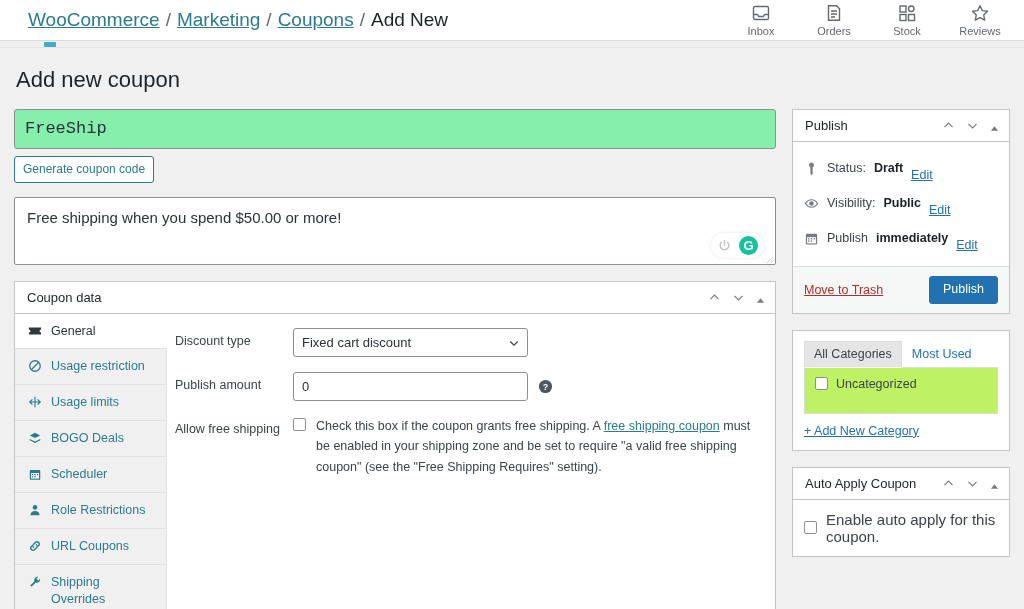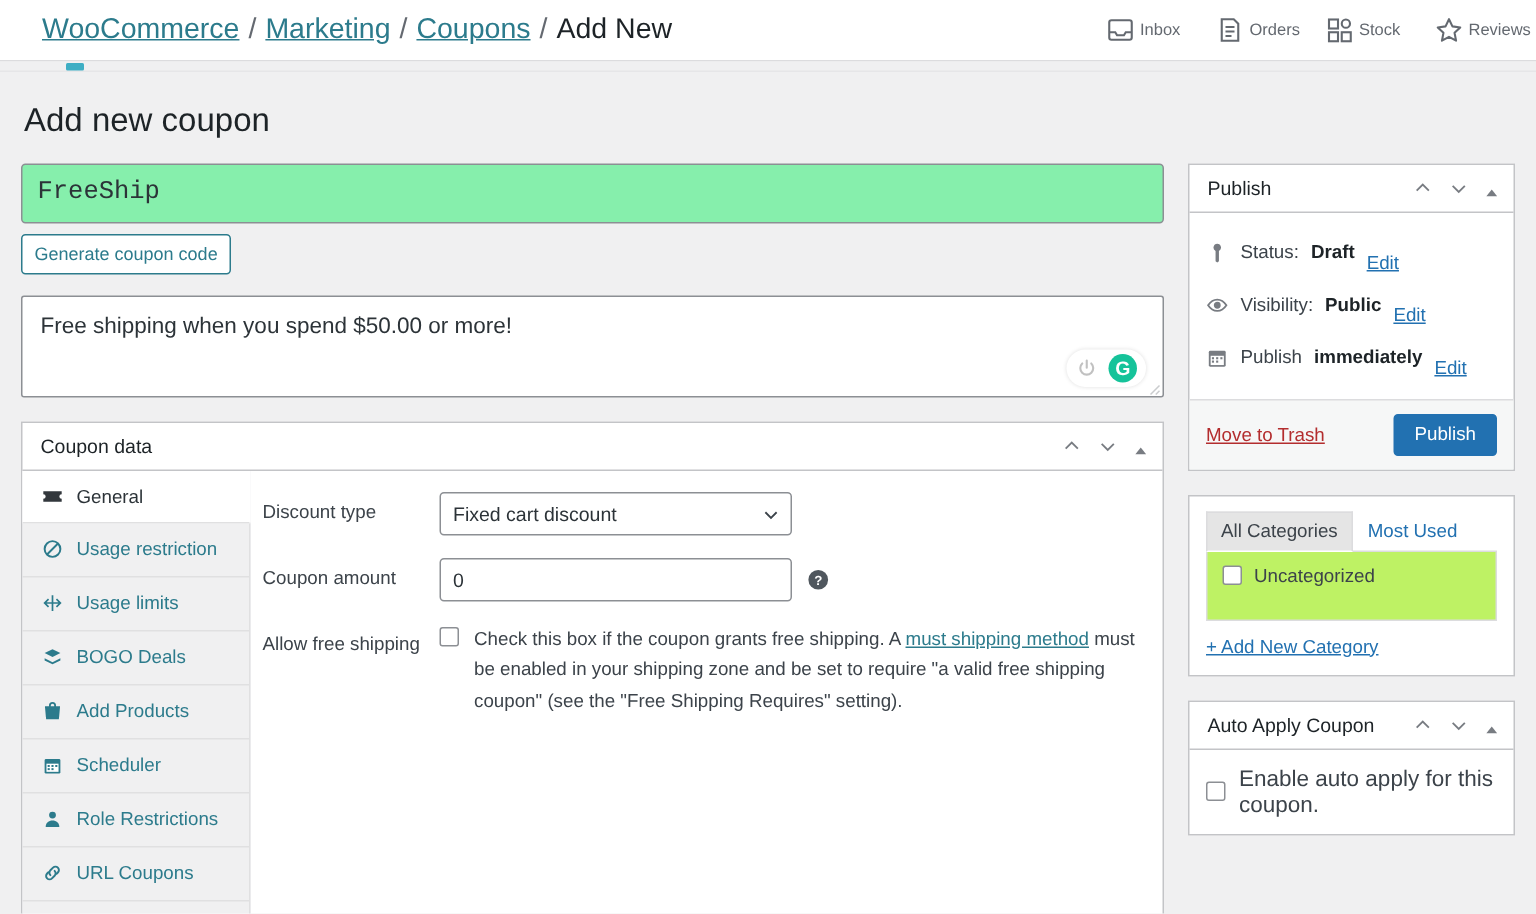--- a/index.html
+++ b/index.html
@@ -18,21 +18,21 @@
     height:41px; background:#fff; border-bottom:1px solid #dcdcde;
     display:flex; align-items:center; justify-content:space-between;
     padding:0 14px 0 28px; position:relative;
   }
   .crumbs { display:flex; align-items:flex-start; font-size:19px; color:#3c434a; }
   .crumbs a { color:#2c7b8c; text-decoration:underline; }
   .crumb-sep { margin:0 6px; color:#646970; }
   .crumb-current { color:#1d2327; }
 
   .navicons { display:flex; align-items:flex-start; gap:25px; padding-right:6px; }
-  .navitem { display:flex; align-items:center; gap:3px; width:48px; }
+  .navitem { display:flex; flex-direction:column; align-items:center; gap:3px; width:48px; }
   .navitem .lbl { font-size:11px; color:#646970; line-height:1; }
   .navitem svg { display:block; }
 
   
   .scrollstrip { height:7px; background:#f0f0f1; border-bottom:1px solid #e6e6e8; position:relative; }
   .scrollstrip .thumb {
     position:absolute; left:44px; top:1px; width:12px; height:5px; background:#3eaec4; border-radius:1px;
   }
 
   
@@ -316,29 +316,20 @@
             <div class="cd-tab">
               <span class="ic">
                 <svg width="14" height="14" viewBox="0 0 16 16" fill="currentColor">
                   <path d="M8 2l6 3-6 3-6-3z"></path>
                     <path d="M2 9l6 3 6-3v1.6l-6 3-6-3z"></path>
                 </svg>
               </span>
               <span class="tx">BOGO Deals</span>
             </div>
 
-            <div class="cd-tab">
-              <span class="ic">
-                <svg width="14" height="14" viewBox="0 0 16 16" fill="currentColor">
-                  <path d="M3 5h10l-.8 8.5H3.8zM6 5V3.8a2 2 0 014 0V5" fill="none" stroke="currentColor" stroke-width="1.4"></path>
-                  <rect x="3" y="5" width="10" height="8.5" rx="1"></rect>
-                </svg>
-              </span>
-              <span class="tx">Add Products</span>
-            </div>
 
             <div class="cd-tab">
               <span class="ic">
                 <svg width="14" height="14" viewBox="0 0 16 16" fill="currentColor">
                   <rect x="2" y="3.5" width="12" height="11" rx="1"></rect>
                   <rect x="3.4" y="7" width="9.2" height="6.2" fill="#fff"></rect>
                   <rect x="4.3" y="8" width="1.6" height="1.5"></rect>
                     <rect x="7.2" y="8" width="1.6" height="1.5"></rect>
                   <rect x="10.1" y="8" width="1.6" height="1.5"></rect>
                     <rect x="4.3" y="10.4" width="1.6" height="1.5"></rect>
@@ -391,37 +382,37 @@
                   <span class="caret">
                     <svg width="12" height="12" viewBox="0 0 16 16" fill="none" stroke="#3c434a" stroke-width="1.6">
                         <path d="M3 6l5 5 5-5"></path>
                       </svg>
                   </span>
                 </span>
               </div>
             </div>
 
             <div class="field-row">
-              <div class="field-label">Coupon amount</div>
+              <div class="field-label">Publish amount</div>
               <div class="field-ctl">
                 <input class="wc-text" value="0" style="">
                 <span class="help-ic">
                   <svg width="15" height="15" viewBox="0 0 16 16">
                     <circle cx="8" cy="8" r="7" fill="#50575e"></circle>
                     <text x="8" y="11.6" text-anchor="middle" font-size="9.5" font-family="Liberation Sans, sans-serif" font-weight="bold" fill="#fff">?</text>
                   </svg>
                 </span>
               </div>
             </div>
 
             <div class="field-row">
               <div class="field-label">Allow free shipping</div>
               <div class="field-ctl">
                 <span class="cb"></span>
-                <span class="free-text"><span>Check this box if the coupon grants free shipping. A </span><a href="#">must shipping method</a><span> must be enabled in your shipping zone and be set to require "a valid free shipping coupon" (see the "Free Shipping Requires" setting).</span></span>
+                <span class="free-text"><span>Check this box if the coupon grants free shipping. A </span><a href="#">free shipping coupon</a><span> must be enabled in your shipping zone and be set to require "a valid free shipping coupon" (see the "Free Shipping Requires" setting).</span></span>
               </div>
             </div>
 
           </div>
         </div>
       </div>
     </div>
 
     <div class="col-side">
 

